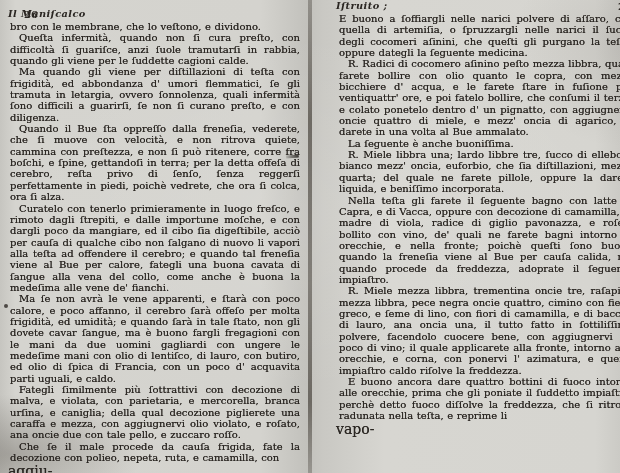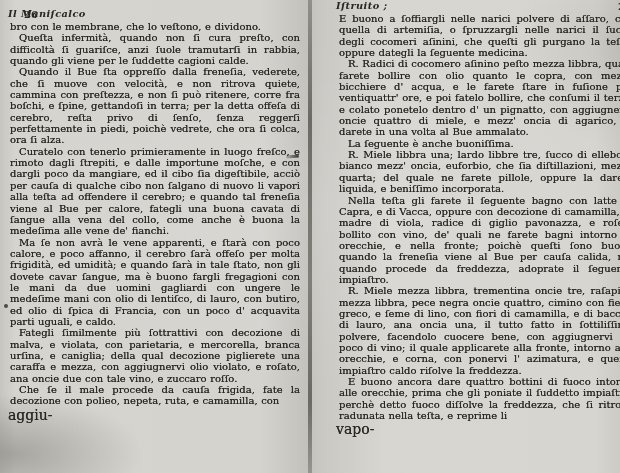--- a/index.html
+++ b/index.html
@@ -67,24 +67,25 @@
 <div class="scan">
 
   <div class="page page-left">
     <div class="page-header">
       <span class="page-num pn-left">26</span>
       <span class="running-title">Il Maniſcalco</span>
     </div>
     <div class="page-body">
         <p>bro con le membrane, che lo veſtono, e dividono.</p>
         <p>Queſta infermità, quando non ſi cura preſto, con difficoltà ſi guariſce, anzi ſuole tramutarſi in rabbia, quando gli viene per le ſuddette cagioni calde.</p>
+        <p>Ma quando gli viene per diſtillazioni di teſta con frigidità, ed abbondanza d' umori flemmatici, ſe gli tramuta in letargia, ovvero ſonnolenza, quali infermità ſono difficili a guarirſi, ſe non ſi curano preſto, e con diligenza.</p>
         <p>Quando il Bue ſta oppreſſo dalla freneſia, vederete, che ſi muove con velocità, e non ritrova quiete, cammina con preſtezza, e non ſi può ritenere, corre fra boſchi, e ſpine, gettandoſi in terra; per la detta offeſa di cerebro, reſta privo di ſenſo, ſenza reggerſi perfettamente in piedi, poichè vedrete, che ora ſi colca, ora ſi alza.</p>
         <p>Curatelo con tenerlo primieramente in luogo freſco, e rimoto dagli ſtrepiti, e dalle importune moſche, e con dargli poco da mangiare, ed il cibo ſia digeſtibile, acciò per cauſa di qualche cibo non ſalgano di nuovo li vapori alla teſta ad offendere il cerebro; e quando tal freneſia viene al Bue per calore, fategli una buona cavata di ſangue alla vena del collo, come anche è buona la medeſima alle vene de' fianchi.</p>
         <p>Ma ſe non avrà le vene apparenti, e ſtarà con poco calore, e poco affanno, il cerebro ſarà offeſo per molta frigidità, ed umidità; e quando ſarà in tale ſtato, non gli dovete cavar ſangue, ma è buono fargli fregagioni con le mani da due uomini gagliardi con ungere le medeſime mani con olio di lentiſco, di lauro, con butiro, ed olio di ſpica di Francia, con un poco d' acquavita parti uguali, e caldo.</p>
-        <p>Fategli ſimilmente più ſottrattivi con decozione di malva, e violata, con parietaria, e mercorella, branca urſina, e caniglia; della qual decozione piglierete una caraffa e mezza, con aggiugnervi olio violato, e roſato, ana oncie due con tale vino, e zuccaro roſſo.</p>
+        <p>Fategli ſimilmente più ſottrattivi con decozione di malva, e violata, con parietaria, e mercorella, branca urſina, e caniglia; della qual decozione piglierete una caraffa e mezza, con aggiugnervi olio violato, e roſato, ana oncie due con tale pello, e zuccaro roſſo.</p>
         <p>Che ſe il male procede da cauſa frigida, fate la decozione con polieo, nepeta, ruta, e camamilla, con</p>
       </div>
     <div class="catchword">aggiu-</div>
   </div>
 
   <div class="gutter-line"></div>
 
   <div class="page page-right">
     <div class="page-header">
       <span class="running-title">Iſtruito ;</span>

